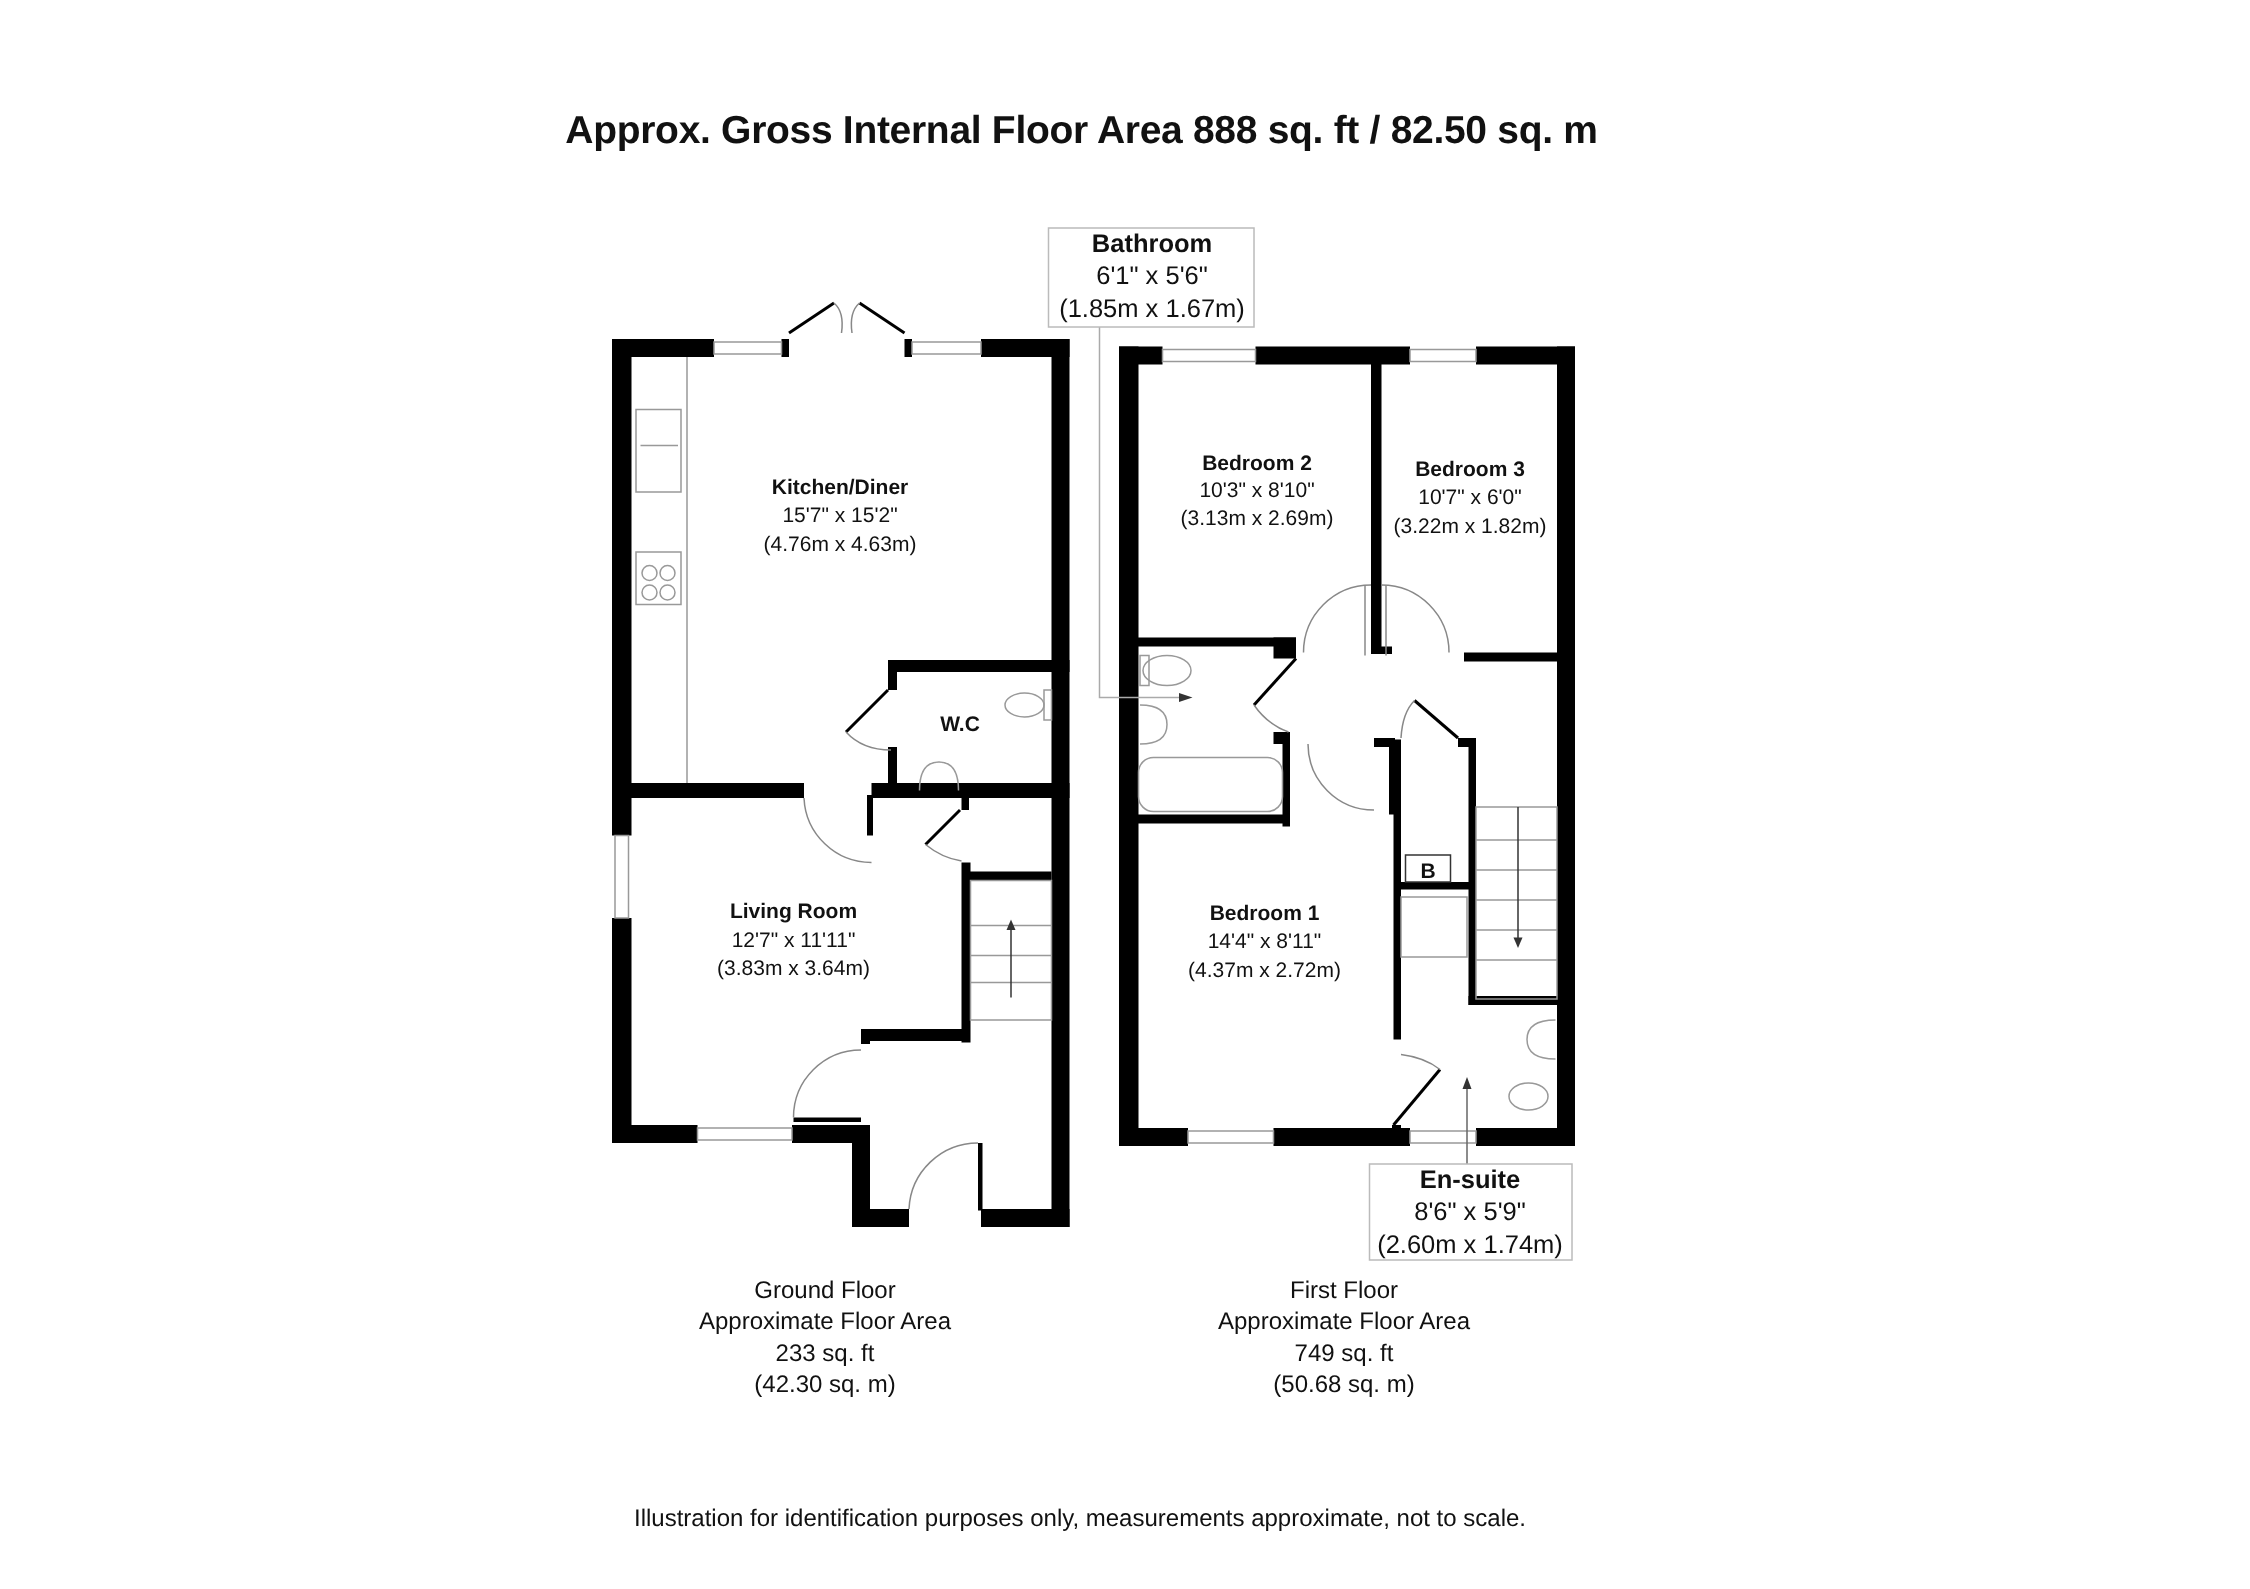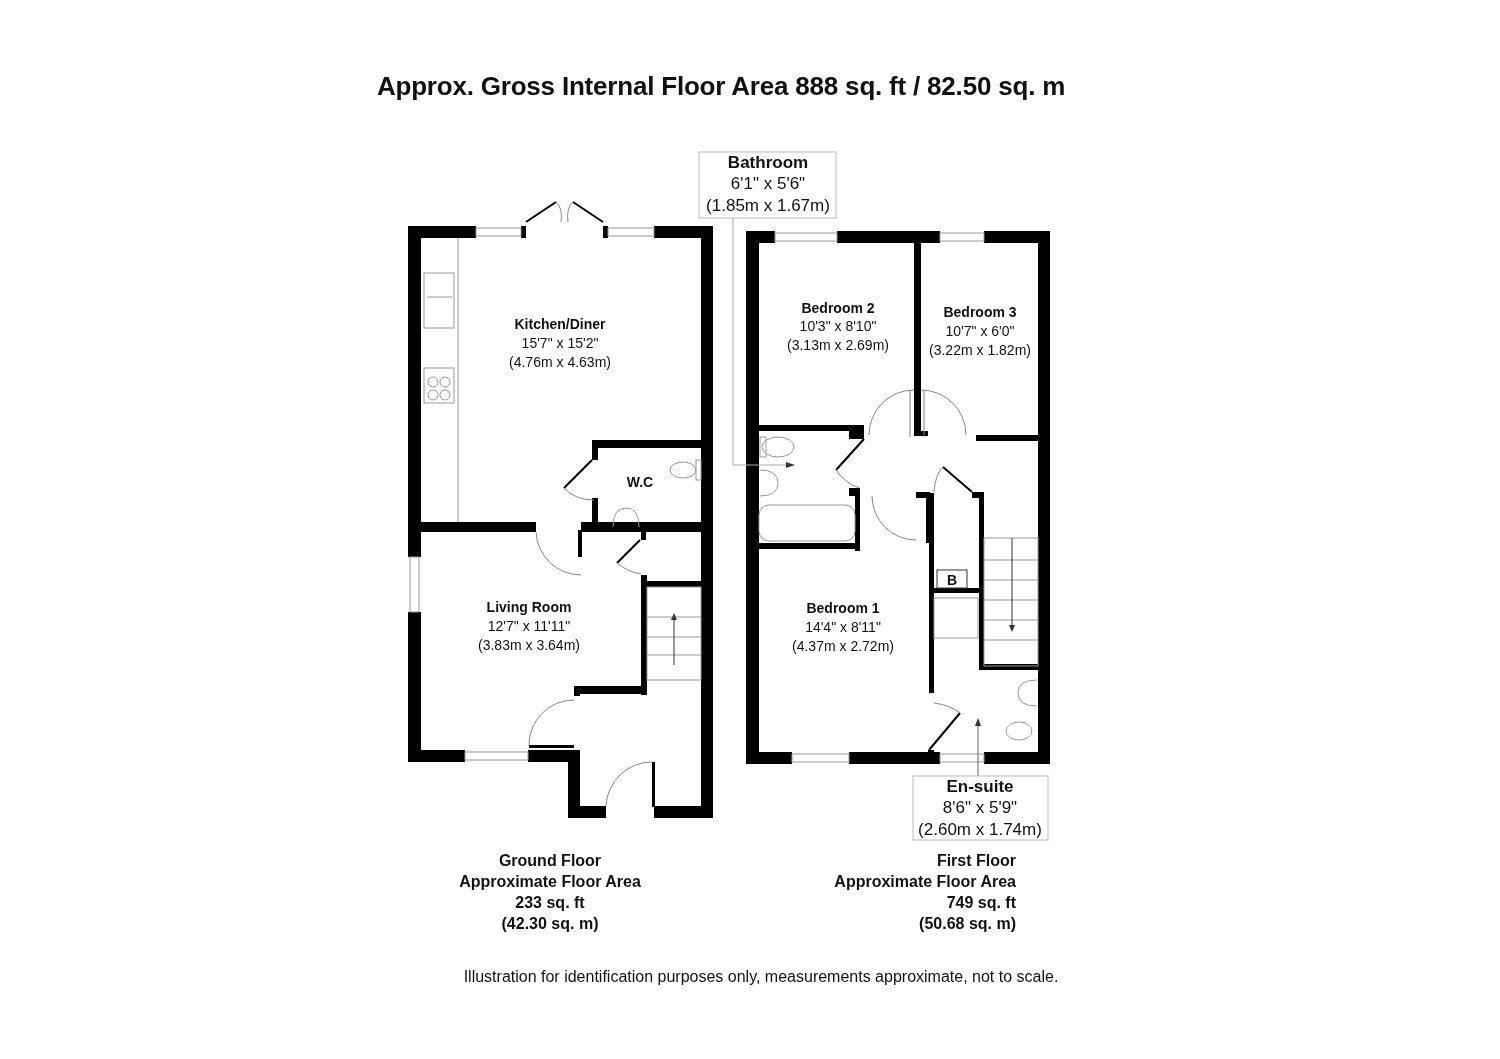--- a/index.html
+++ b/index.html
@@ -1,20 +1,20 @@
 <!DOCTYPE html>
 <html><head>
 <meta charset="utf-8">
 <style>
   html, body { margin: 0; padding: 0; background: #ffffff; }
   body { width: 1500px; height: 1059px; position: relative; overflow: hidden; font-family: "Liberation Sans", sans-serif; color: #111; }
   .title { position: absolute; left: 0; width: 1442px; top: 71px; text-align: center; font-size: 26px; font-weight: bold; font-stretch: condensed; letter-spacing: -0.2px; }
   svg.plan { position: absolute; left: 0; top: 0; }
-  .floor-sum { position: absolute; text-align: center; font-size: 16px; font-weight: bold; line-height: 21px; }
-  .footer { position: absolute; left: 0; width: 1440px; top: 967px; text-align: center; font-size: 16px; line-height: 19px; margin-left: 41px; }
+  .floor-sum { position: absolute; text-align: center; font-size: 16px; font-weight: normal; line-height: 21px; }
+  .footer { position: absolute; left: 0; width: 1440px; top: 1003px; text-align: center; font-size: 16px; line-height: 19px; }
   .footer .b { font-weight: bold; }
   .rl { font-family: "Liberation Sans", sans-serif; }
 </style>
 </head>
 <body>
 
 <div class="title">Approx. Gross Internal Floor Area 888 sq. ft / 82.50 sq. m</div>
 
 <svg class="plan" width="1500" height="1059" viewBox="0 0 1500 1059">
   <g fill="#000">
@@ -206,21 +206,21 @@
   </g>
 </svg>
 
 <div class="floor-sum" style="left:430px; width:240px; top:850px;">
   <div>Ground Floor</div>
   <div>Approximate Floor Area</div>
   <div>233 sq. ft</div>
   <div>(42.30 sq. m)</div>
 </div>
 
-<div class="floor-sum" style="left:776px; width:240px; top:850px;text-align:right;">
+<div class="floor-sum" style="left:776px; width:240px; top:850px;">
   <div>First Floor</div>
   <div>Approximate Floor Area</div>
   <div>749 sq. ft</div>
   <div>(50.68 sq. m)</div>
 </div>
 
 <div class="footer">
   <div>Illustration for identification purposes only, measurements approximate, not to scale.</div>
 </div>
 

